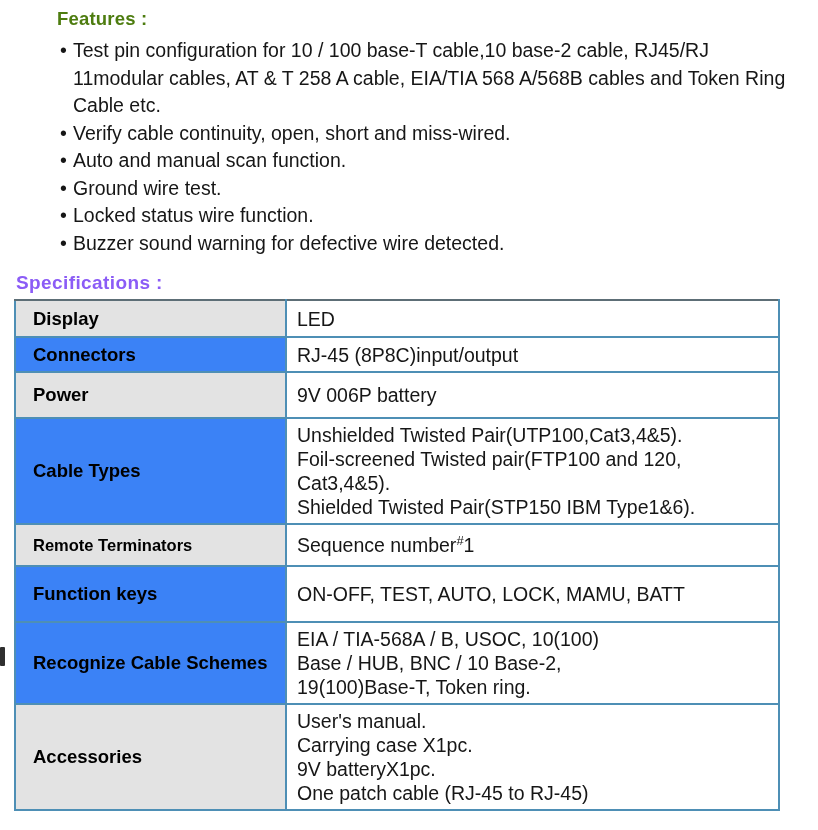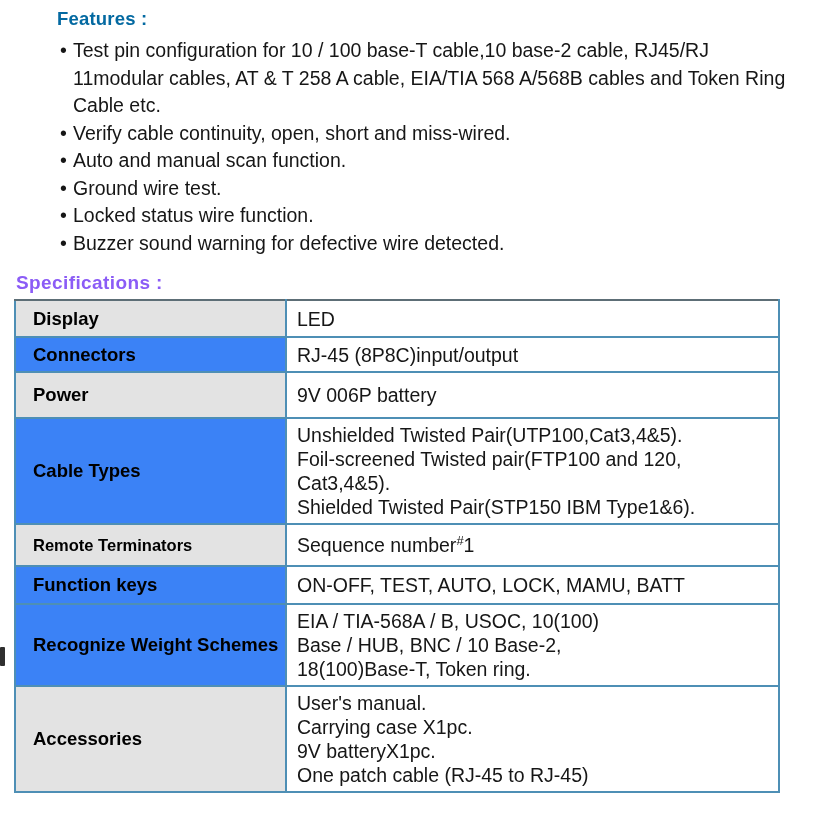--- a/index.html
+++ b/index.html
@@ -17,21 +17,21 @@
     overflow:hidden;
     position:relative;
   }
   
   .features{margin:8px 0 0 57px;}
   .features h2{
     margin:1px 0 7px 0;
     font-size:18.5px;
     font-weight:800;
     letter-spacing:0.2px;
-    color:#0369a1;
+    color:#4d7c0f;
   }
   .features ul{
     list-style:none;
     margin:0;padding:0 0 0 3px;
     width:730px;
   }
   .features li{display:flex;}
   .features .bullet{
     flex:none;width:13px;
     font-size:19.5px;line-height:27.5px;
@@ -85,21 +85,21 @@
   .vline sup{
     font-size:13px;
     vertical-align:super;
     line-height:0;
   }
   
   table.spec tr:nth-child(1){height:37px;padding-left:16px;}
   table.spec tr:nth-child(2){height:35px;}
   table.spec tr:nth-child(3){height:46px;}
   table.spec tr:nth-child(5){height:42px;}
-  table.spec tr:nth-child(6){height:38px;}
+  table.spec tr:nth-child(6){height:56px;}
   
   .edge-mark{
     position:absolute;
     left:0;top:647px;
     width:5px;height:19px;
     background:#2f2f2f;
     border-radius:1px;
   }
 </style>
 </head>
@@ -174,25 +174,25 @@
               <div class="vline"><span>Sequence number</span><sup>#</sup><span>1</span></div>
             </td>
           </tr>
           <tr>
             <th>Function keys</th>
             <td>
               <div class="vline">ON-OFF, TEST, AUTO, LOCK, MAMU, BATT</div>
             </td>
           </tr>
           <tr>
-            <th>Recognize Weight Schemes</th>
+            <th>Recognize Cable Schemes</th>
             <td>
               <div class="vline">EIA / TIA-568A / B, USOC, 10(100)</div>
               <div class="vline">Base / HUB, BNC / 10 Base-2,</div>
-              <div class="vline">18(100)Base-T, Token ring.</div>
+              <div class="vline">19(100)Base-T, Token ring.</div>
             </td>
           </tr>
           <tr>
             <th class="shaded">Accessories</th>
             <td>
               <div class="vline">User's manual.</div>
               <div class="vline">Carrying case X1pc.</div>
               <div class="vline">9V batteryX1pc.</div>
               <div class="vline">One patch cable (RJ-45 to RJ-45)</div>
             </td>

